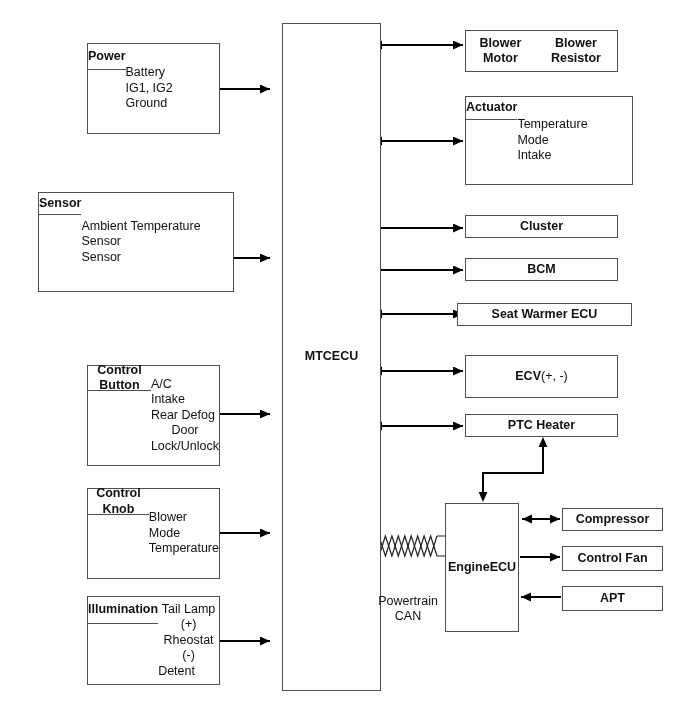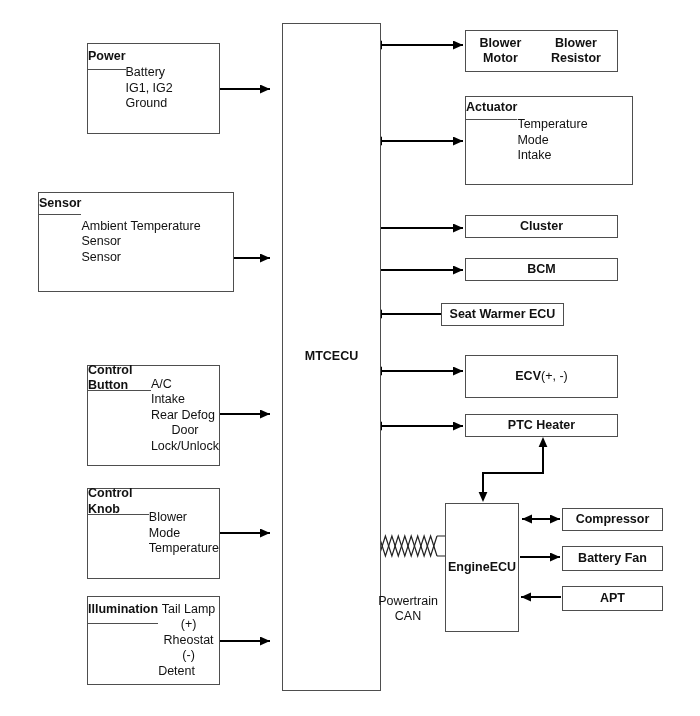--- a/index.html
+++ b/index.html
@@ -1,21 +1,21 @@
 <!DOCTYPE html>
 <html><head>
 <meta charset="utf-8">
 <style>
   html,body{margin:0;padding:0;background:#fff;}
   .canvas{position:relative;width:700px;height:716px;background:#ffffff;
           font-family:"Liberation Sans",sans-serif;color:#111;overflow:hidden;}
   .box{position:absolute;box-sizing:border-box;border:1px solid #4e4e4e;background:#fff;
        display:flex;font-size:12.5px;line-height:15.5px;}
   .box .hd{box-sizing:border-box;border-bottom:1px solid #4e4e4e;font-weight:bold;
-           display:flex;align-items:center;justify-content:center;text-align:left;}
+           display:flex;align-items:center;justify-content:center;text-align:center;}
   .box .bd{flex:1;display:flex;flex-direction:column;align-items:flex-start;justify-content:center;
            text-align:center;}
   .sbox{align-items:center;justify-content:center;text-align:center;}
   .b{font-weight:bold;}
   .overlay{position:absolute;left:0;top:0;width:700px;height:716px;}
   .freelabel{position:absolute;text-align:center;font-size:12.5px;line-height:15px;}
 </style>
 </head>
 <body>
 
@@ -135,21 +135,21 @@
   </div>
 
   <div class="box sbox" style="left:465px;top:215px;width:153px;height:23px">
     <span class="b">Cluster</span>
   </div>
 
   <div class="box sbox" style="left:465px;top:258px;width:153px;height:23px">
     <span class="b">BCM</span>
   </div>
 
-  <div class="box sbox" style="left:441px;top:303px;width:123px;height:23px">
+  <div class="box sbox" style="left:457px;top:303px;width:175px;height:23px">
     <span class="b">Seat Warmer ECU</span>
   </div>
 
   <div class="box sbox" style="left:465px;top:355px;width:153px;height:43px">
     <span class="b">ECV</span>
     <span>(+, -)</span>
   </div>
 
   <div class="box sbox" style="left:465px;top:414px;width:153px;height:23px">
     <span class="b">PTC Heater</span>
@@ -158,20 +158,20 @@
   <div class="box sbox" style="left:445px;top:503px;width:74px;height:129px">
     <span class="b">Engine</span>
     <span class="b">ECU</span>
   </div>
 
   <div class="box sbox" style="left:562px;top:508px;width:101px;height:23px">
     <span class="b">Compressor</span>
   </div>
 
   <div class="box sbox" style="left:562px;top:546px;width:101px;height:25px">
-    <span class="b">Battery Fan</span>
+    <span class="b">Control Fan</span>
   </div>
 
   <div class="box sbox" style="left:562px;top:586px;width:101px;height:25px">
     <span class="b">APT</span>
   </div>
 
 </div>
 
 </body></html>

